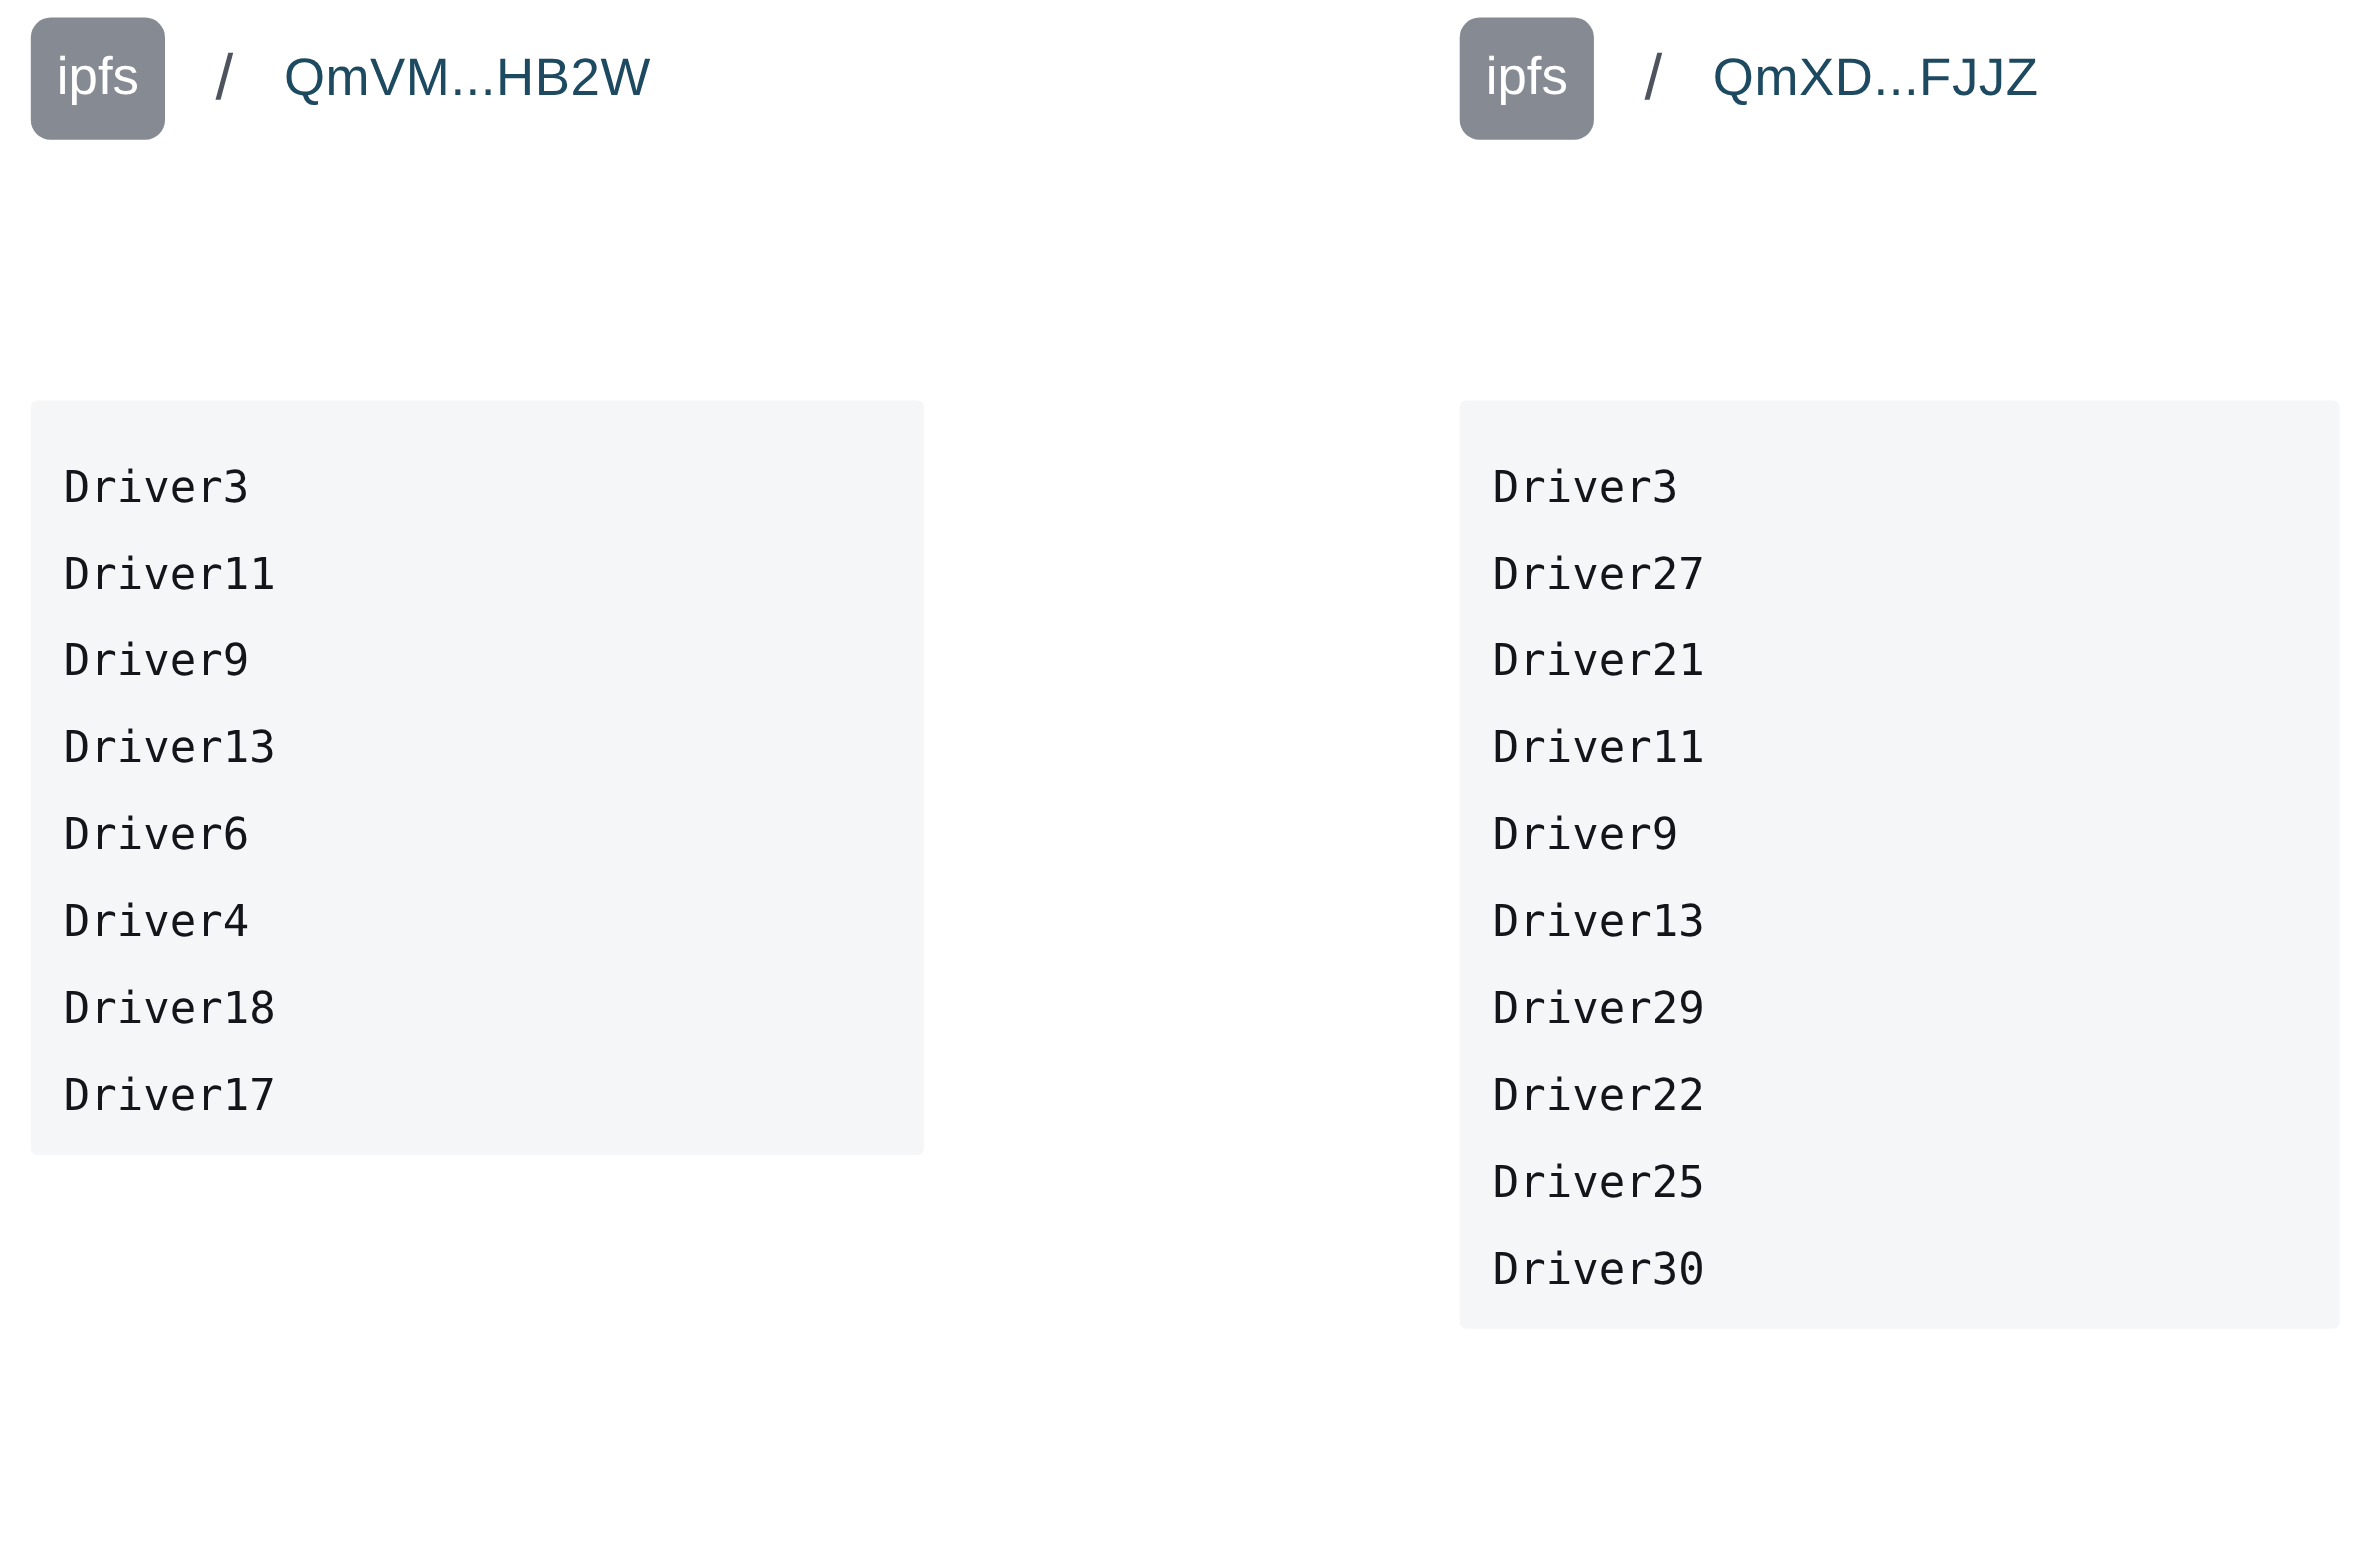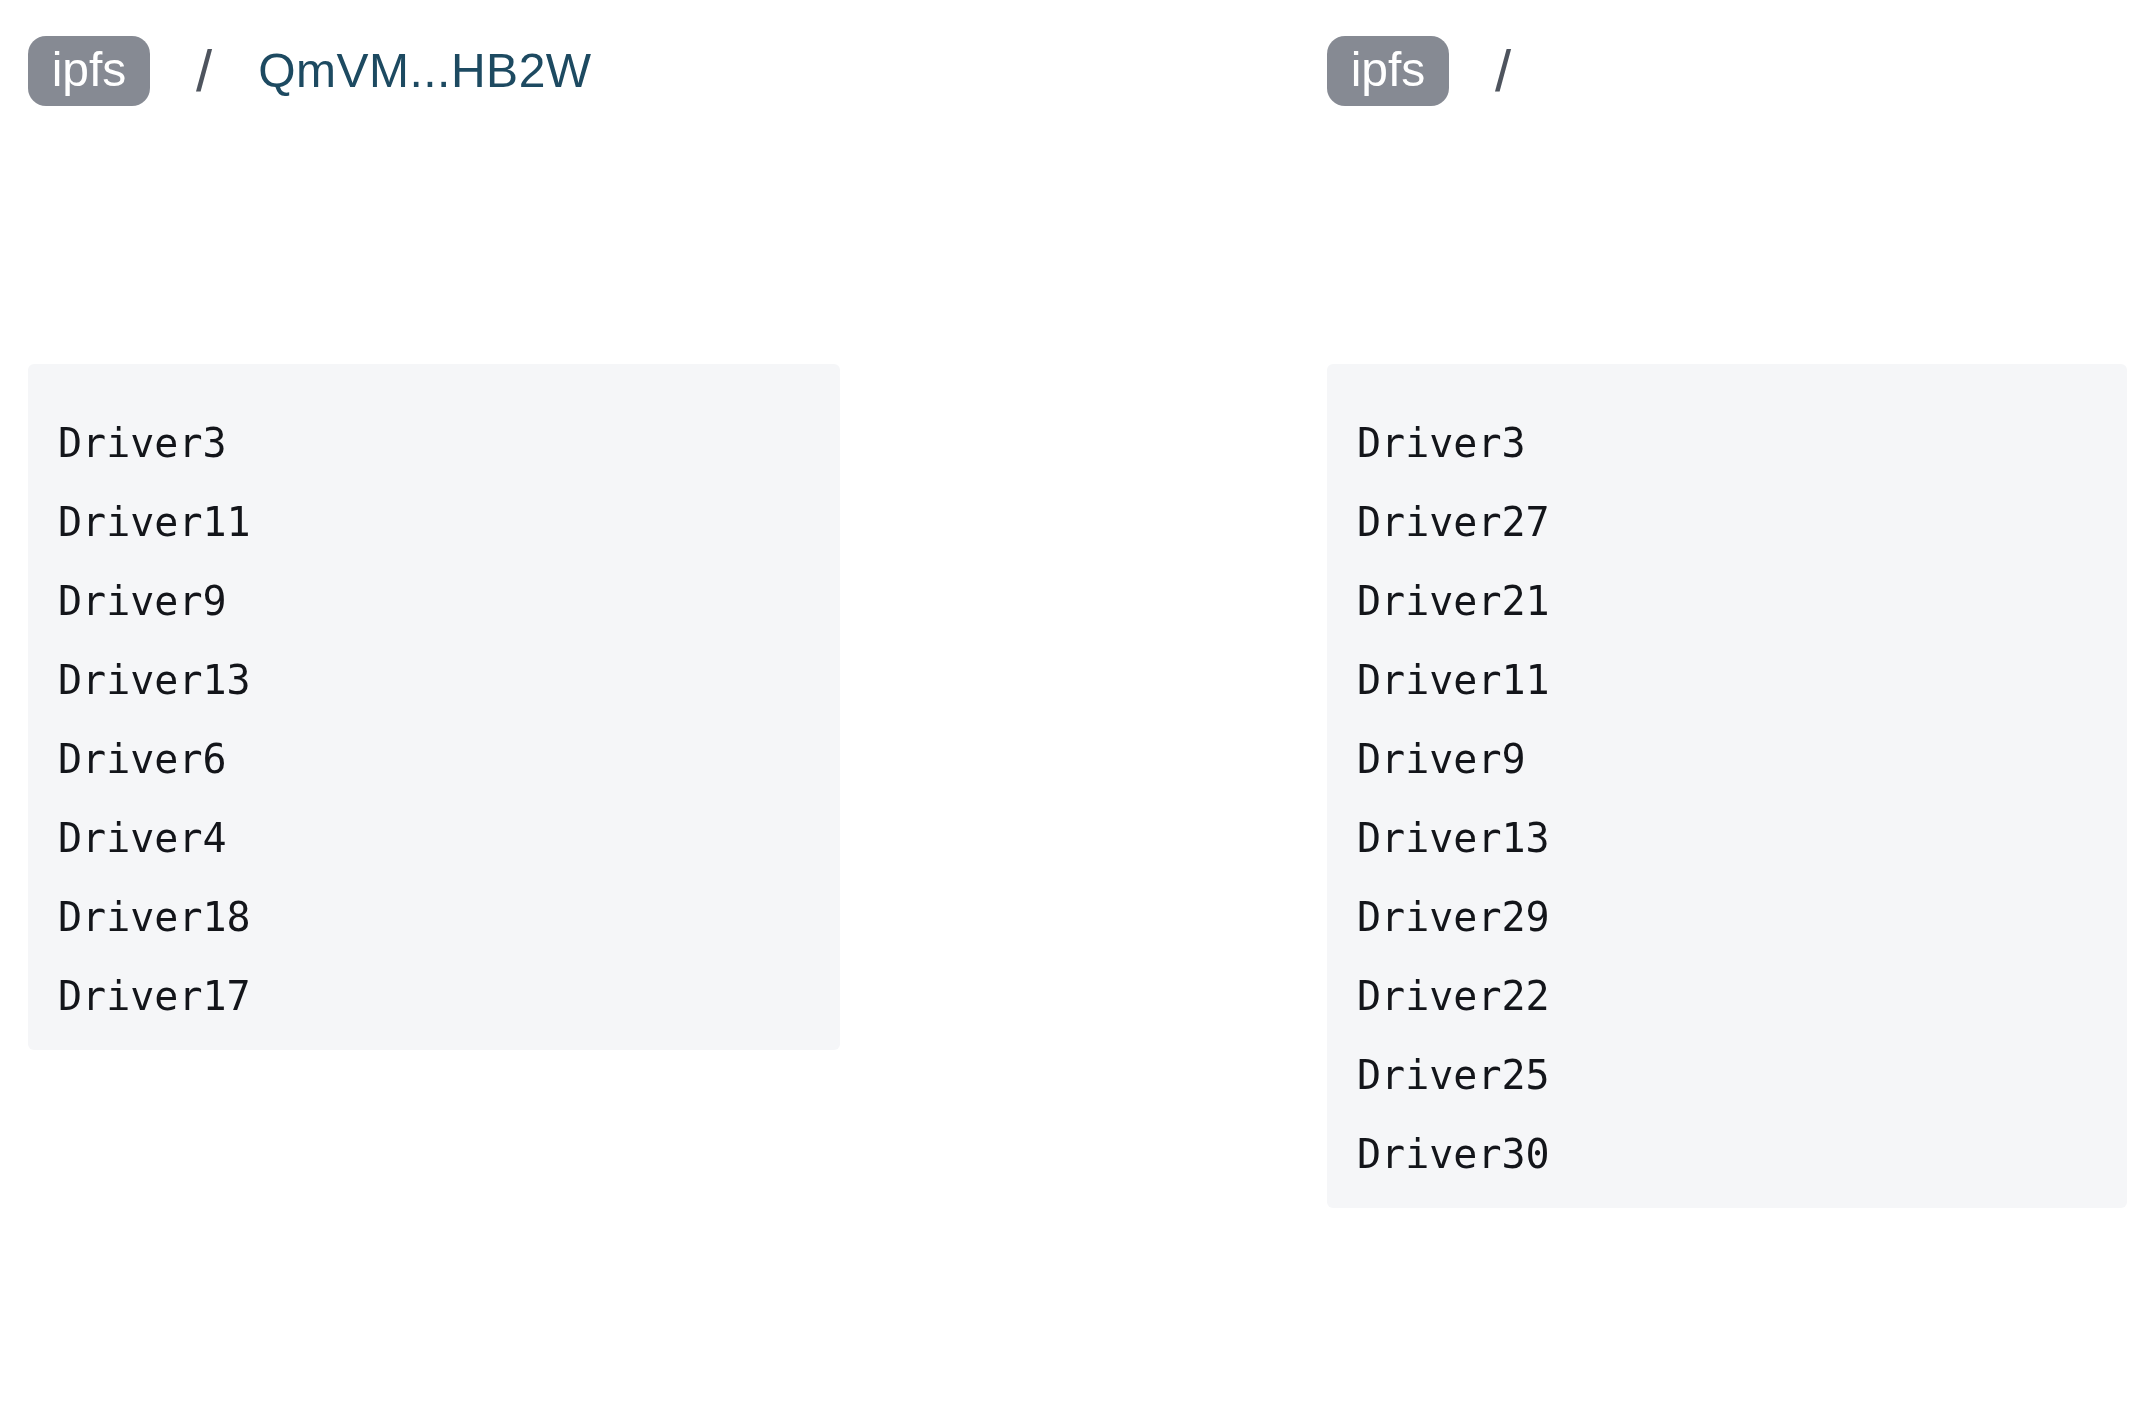--- a/index.html
+++ b/index.html
@@ -15,21 +15,21 @@
   .panel.left  { left: 28px;   width: 812px; }
   .panel.right { left: 1327px; width: 800px; }
 
   .breadcrumb {
     display: flex;
     align-items: center;
     gap: 46px;
     height: 94px;
   }
   .ipfs-badge {
-    width: 122px; height: 70px;
+    width: 122px; height: 111px;
     background: #868a93;
     border-radius: 18px;
     color: #ffffff;
     font-size: 48px;
     font-weight: 400;
     display: flex; align-items: center; justify-content: center;
     border: none;
     cursor: pointer;
     font-family: "Liberation Sans", sans-serif;
     padding-bottom: 4px;
@@ -87,20 +87,21 @@
         <div class="entry">Driver4</div>
         <div class="entry">Driver18</div>
         <div class="entry">Driver17</div>
       </div>
   </section>
 
   <section class="panel right">
     <header class="breadcrumb">
       <button class="ipfs-badge">ipfs</button>
       <span class="separator">/</span>
+      <a class="cid-title">QmXD...FJJZ</a>
     </header>
     <div class="content-box">
         <div class="entry">Driver3</div>
         <div class="entry">Driver27</div>
         <div class="entry">Driver21</div>
         <div class="entry">Driver11</div>
         <div class="entry">Driver9</div>
         <div class="entry">Driver13</div>
         <div class="entry">Driver29</div>
         <div class="entry">Driver22</div>

